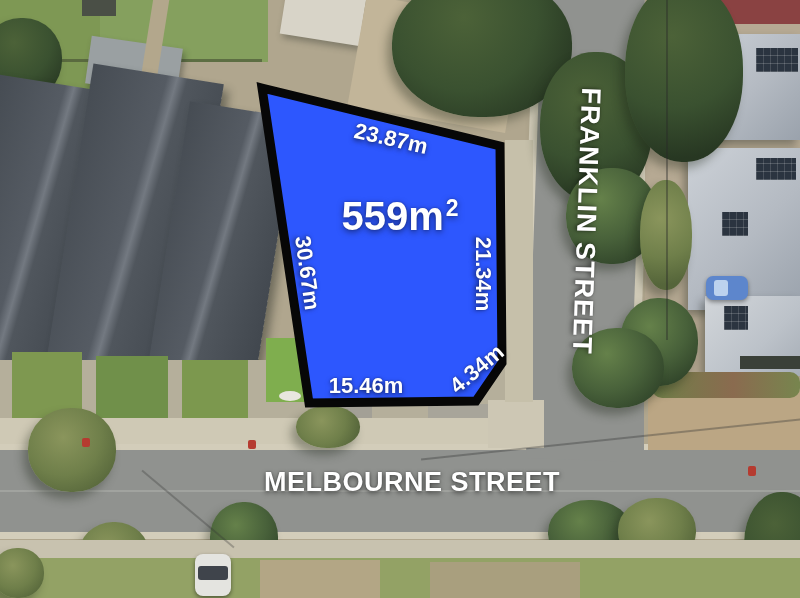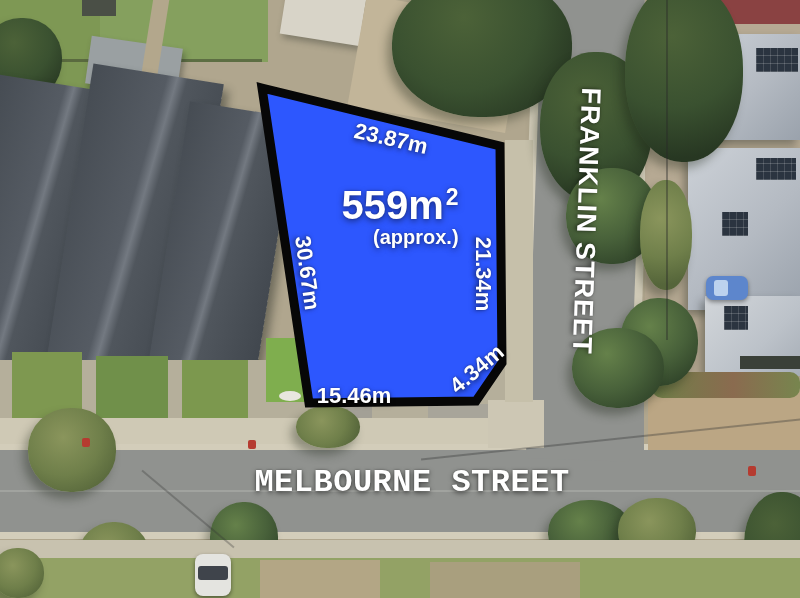--- a/index.html
+++ b/index.html
@@ -30,21 +30,21 @@
   .path{background:#cfc9b5;}
   
   .overlay-svg{position:absolute;left:0;top:0;z-index:20;}
   
   .lbl{
     position:absolute;z-index:30;color:#fff;font-weight:700;white-space:nowrap;
     text-shadow:0 2px 5px rgba(0,0,0,.55), 0 0 2px rgba(0,0,0,.35);
   }
   .dim{font-size:22px;}
   .street-v{font-size:27px;letter-spacing:1px;}
-  .street-h{font-size:32px;letter-spacing:.5px;font-family:Liberation Mono, monospace;}
+  .street-h{font-size:27px;letter-spacing:.5px;}
   .area-block{
     position:absolute;z-index:30;color:#fff;text-align:right;
     transform:translate(-50%,-50%);
     text-shadow:0 2px 6px rgba(0,0,0,.5), 0 0 2px rgba(0,0,0,.3);
   }
   .area-line{font-size:40px;font-weight:700;line-height:1;}
   .area-line sup{font-size:23px;font-weight:700;vertical-align:14px;margin-left:2px;}
   .area-approx{font-size:20px;font-weight:700;line-height:1.1;margin-top:1px;}
 </style>
 </head>
@@ -137,26 +137,25 @@
   <svg class="overlay-svg" width="800" height="598" viewBox="0 0 800 598">
     <polygon points="262,88 500,146 502,363 476,401 309,403" fill="#2d57fe" stroke="#070707" stroke-width="9" stroke-linejoin="miter"></polygon>
   </svg>
 
   <div class="lbl dim" style="left: 391px; top: 139px; transform: translate(-50%, -50%) rotate(13deg); color: rgb(255, 255, 255);">23.87m</div>
 
   <div class="lbl dim" style="left: 307px; top: 273px; transform: translate(-50%, -50%) rotate(82deg); color: rgb(255, 255, 255);">30.67m</div>
 
   <div class="lbl dim" style="left: 483px; top: 274px; transform: translate(-50%, -50%) rotate(90deg); color: rgb(255, 255, 255);">21.34m</div>
 
-  <div class="lbl dim" style="left: 354px; top: 386px; transform: translate(-50%, -50%); color: rgb(255, 255, 255); margin-top: 10px;">15.46m</div>
+  <div class="lbl dim" style="left: 366px; top: 386px; transform: translate(-50%, -50%); color: rgb(255, 255, 255);">15.46m</div>
 
   <div class="lbl dim" style="left: 477px; top: 369px; transform: translate(-50%, -50%) rotate(-40deg); color: rgb(255, 255, 255);">4.34m</div>
 
   <div class="area-block" style="left: 400px; top: 216px; color: rgb(255, 255, 255);">
     <div class="area-line"><span>559m</span><sup>2</sup></div>
-    <div class="area-approx">(approx.)</div>
   </div>
 
   <div class="lbl street-v" style="left: 586px; top: 221px; transform: translate(-50%, -50%) rotate(92deg); color: rgb(255, 255, 255);">FRANKLIN STREET</div>
 
   <div class="lbl street-h" style="left: 412px; top: 482px; transform: translate(-50%, -50%); color: rgb(255, 255, 255);">MELBOURNE STREET</div>
 
 </div>
 
 </body></html>

